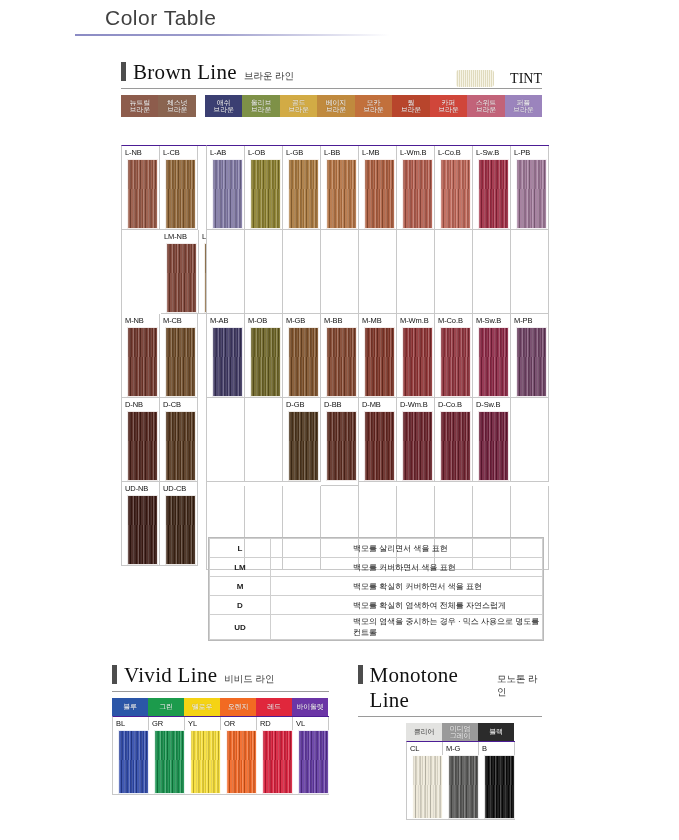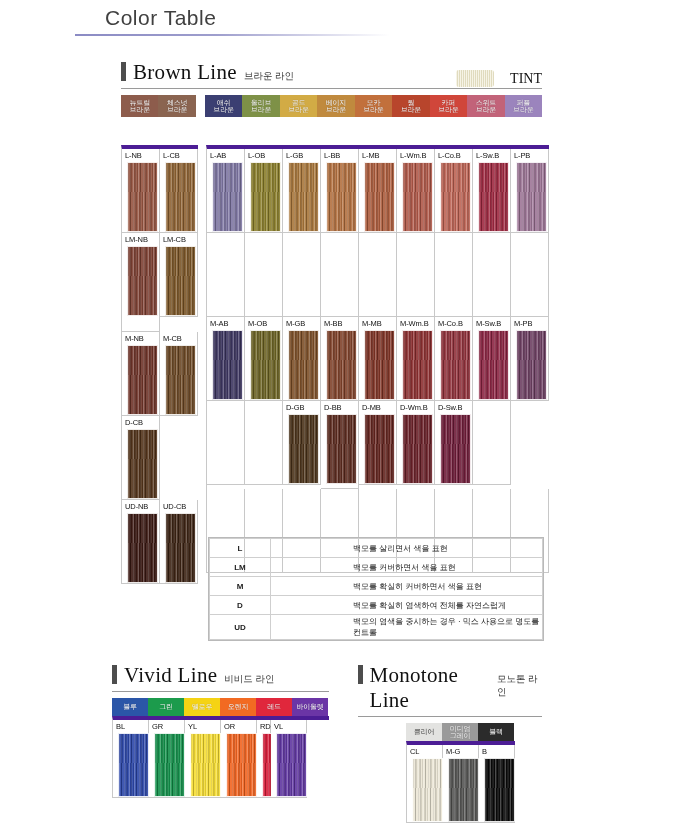--- a/index.html
+++ b/index.html
@@ -64,21 +64,21 @@
     display:flex;flex-direction:column;align-items:center;justify-content:center;
     color:#fff;font-size:7px;line-height:1.02;text-align:center;
     font-family:"Liberation Sans", sans-serif;
     letter-spacing:-.2px;
     text-shadow:0 0 1px rgba(0,0,0,.45);
   }
   .hdr-cell span{display:block;}
   .hdr-gap{width:9px;}
 
   
-  .grid{border-left:1px solid #c8c8c8;border-top:4px solid #4c1d95;}
+  .grid{border-left:1px solid #c8c8c8;border-top:1px solid #4c1d95;}
   .grid-row{display:flex;}
   .cell{
     box-sizing:border-box;
     border-right:1px solid #c8c8c8;border-bottom:1px solid #c8c8c8;
     padding:2px 0 0 3px;
     background:#fff;
     position:relative;
   }
   .cell-code{
     font-size:7.5px;color:#111;line-height:10px;height:10px;
@@ -207,21 +207,21 @@
             </div>
           </div>
           <div class="cell" style="width: 38px; height: 84px;">
             <div class="cell-code">L-CB</div>
             <div class="hair" style="height: 68px; background: rgb(142, 98, 50);">
               <div class="hair-tex"></div>
             </div>
           </div>
         </div>
         <div class="grid-row">
-          <div class="cell" style="width: 38px; height: 99px;">
+          <div class="cell" style="width: 38px; height: 84px; margin-left: 39px;">
             <div class="cell-code">LM-NB</div>
             <div class="hair" style="height: 68px; background: rgb(125, 64, 50);">
               <div class="hair-tex"></div>
             </div>
           </div>
           <div class="cell" style="width: 38px; height: 84px;">
             <div class="cell-code">LM-CB</div>
             <div class="hair" style="height: 68px; background: rgb(122, 85, 38);">
               <div class="hair-tex"></div>
             </div>
@@ -235,20 +235,26 @@
             </div>
           </div>
           <div class="cell" style="width: 38px; height: 84px;">
             <div class="cell-code">M-CB</div>
             <div class="hair" style="height: 68px; background: rgb(107, 71, 36);">
               <div class="hair-tex"></div>
             </div>
           </div>
         </div>
         <div class="grid-row">
+          <div class="cell" style="width: 38px; height: 84px;">
+            <div class="cell-code">D-NB</div>
+            <div class="hair" style="height: 68px; background: rgb(79, 33, 25);">
+              <div class="hair-tex"></div>
+            </div>
+          </div>
           <div class="cell" style="width: 38px; height: 84px;">
             <div class="cell-code">D-CB</div>
             <div class="hair" style="height: 68px; background: rgb(82, 51, 26);">
               <div class="hair-tex"></div>
             </div>
           </div>
         </div>
         <div class="grid-row">
           <div class="cell" style="width: 38px; height: 84px;">
             <div class="cell-code">UD-NB</div>
@@ -405,20 +411,26 @@
           </div>
           <div class="cell" style="width: 38px; height: 84px;">
             <div class="cell-code">D-MB</div>
             <div class="hair" style="height: 68px; background: rgb(99, 36, 30);">
               <div class="hair-tex"></div>
             </div>
           </div>
           <div class="cell" style="width: 38px; height: 84px;">
             <div class="cell-code">D-Wm.B</div>
             <div class="hair" style="height: 68px; background: rgb(106, 32, 40);">
+              <div class="hair-tex"></div>
+            </div>
+          </div>
+          <div class="cell" style="width: 38px; height: 84px;">
+            <div class="cell-code">D-Co.B</div>
+            <div class="hair" style="height: 68px; background: rgb(110, 31, 44);">
               <div class="hair-tex"></div>
             </div>
           </div>
           <div class="cell" style="width: 38px; height: 84px;">
             <div class="cell-code">D-Sw.B</div>
             <div class="hair" style="height: 68px; background: rgb(110, 27, 56);">
               <div class="hair-tex"></div>
             </div>
           </div>
           <div class="cell" style="width: 38px; height: 84px;"></div>
@@ -511,21 +523,21 @@
           <div class="hair" style="height: 62px; background: rgb(247, 222, 51);">
             <div class="hair-tex"></div>
           </div>
         </div>
         <div class="cell" style="width: 36px; height: 78px;">
           <div class="cell-code">OR</div>
           <div class="hair" style="height: 62px; background: rgb(242, 99, 31);">
             <div class="hair-tex"></div>
           </div>
         </div>
-        <div class="cell" style="width: 14px; height: 78px;">
+        <div class="cell" style="width: 36px; height: 78px;">
           <div class="cell-code">RD</div>
           <div class="hair" style="height: 62px; background: rgb(216, 27, 56);">
             <div class="hair-tex"></div>
           </div>
         </div>
         <div class="cell" style="width: 36px; height: 78px;">
           <div class="cell-code">VL</div>
           <div class="hair" style="height: 62px; background: rgb(95, 53, 160);">
             <div class="hair-tex"></div>
           </div>

